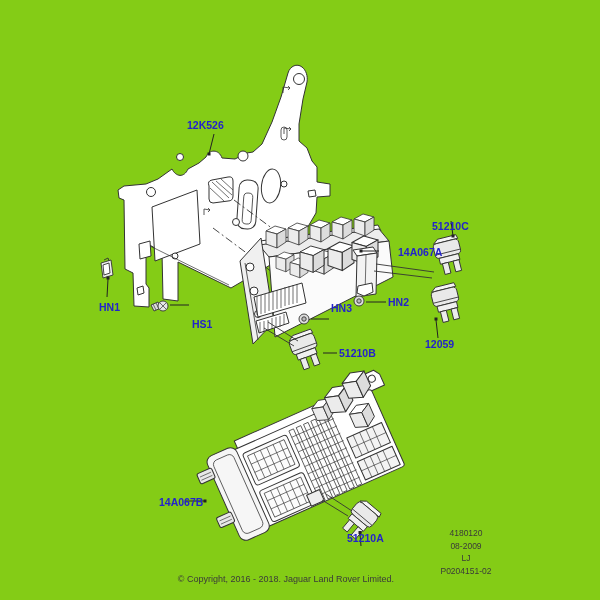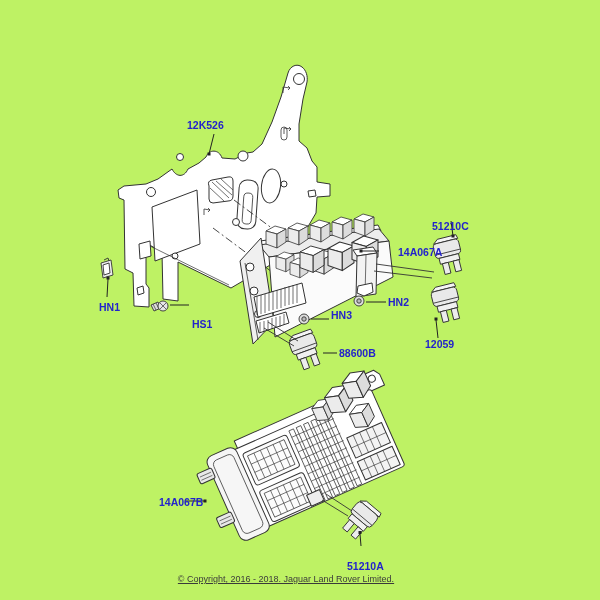--- a/index.html
+++ b/index.html
@@ -1,24 +1,24 @@
 <!DOCTYPE html>
 <html><head>
 <meta charset="utf-8">
 <style>
   html,body{margin:0;padding:0;background:#fff;}
-  #stage{position:relative;width:600px;height:600px;background:#bef264;overflow:hidden;
+  #stage{position:relative;width:600px;height:600px;background:#84cc16;overflow:hidden;
          font-family:"Liberation Sans", sans-serif;}
   #art{position:absolute;left:0;top:0;}
   .callout{position:absolute;font-weight:bold;font-size:10.5px;letter-spacing:0;
            color:#2323cb;white-space:nowrap;cursor:pointer;line-height:12px;}
   .ref-block{position:absolute;left:420px;top:527px;width:92px;text-align:center;
              font-size:8.5px;line-height:12.5px;color:#3a3a3a;}
   .copyright{position:absolute;left:0;top:574px;width:572px;text-align:center;
-             font-size:9px;color:#3a3a3a;text-decoration:underline;}
+             font-size:9px;color:#3a3a3a;}
 </style>
 </head>
 <body>
 
 <div id="stage">
 
 <svg id="art" width="600" height="600" viewBox="0 0 600 600">
   <defs>
     <g id="cube">
       <path d="M0,5 L9,0 L20,3 L11,8 Z" fill="#ffffff" stroke="#333" stroke-width="0.8" stroke-linejoin="round"></path>
@@ -219,20 +219,26 @@
   </g>
 </svg>
 
   <div class="callout" style="left:187px;top:119px">12K526</div>
   <div class="callout" style="left:398px;top:246px">14A067A</div>
   <div class="callout" style="left:432px;top:220px">51210C</div>
   <div class="callout" style="left:425px;top:338px">12059</div>
   <div class="callout" style="left:99px;top:301px">HN1</div>
   <div class="callout" style="left:192px;top:318px">HS1</div>
   <div class="callout" style="left:388px;top:296px">HN2</div>
-  <div class="callout" style="left:331px;top:309px">HN3</div>
-  <div class="callout" style="left:339px;top:347px">88600B</div>
+  <div class="callout" style="left:331px;top:302px">HN3</div>
+  <div class="callout" style="left:339px;top:347px">51210B</div>
   <div class="callout" style="left:159px;top:496px">14A067B</div>
-  <div class="callout" style="left:347px;top:560px">51210A</div>
-
+  <div class="callout" style="left:347px;top:532px">51210A</div>
+
+  <div class="ref-block">
+    <div>4180120</div>
+    <div>08-2009</div>
+    <div>LJ</div>
+    <div>P0204151-02</div>
+  </div>
 
   <div class="copyright">© Copyright, 2016 - 2018. Jaguar Land Rover Limited.</div>
 </div>
 
 </body></html>

